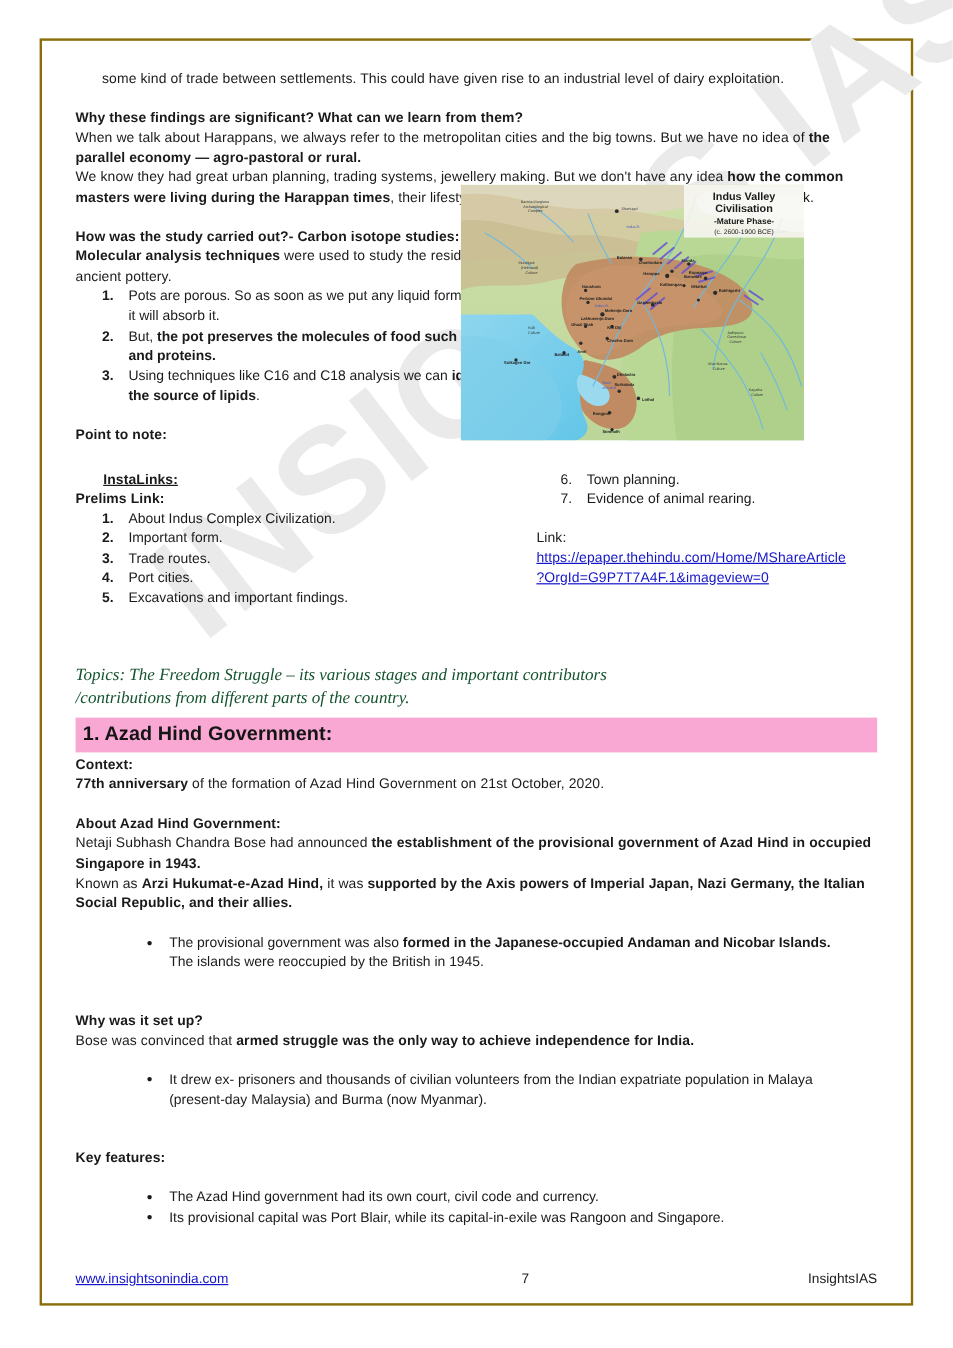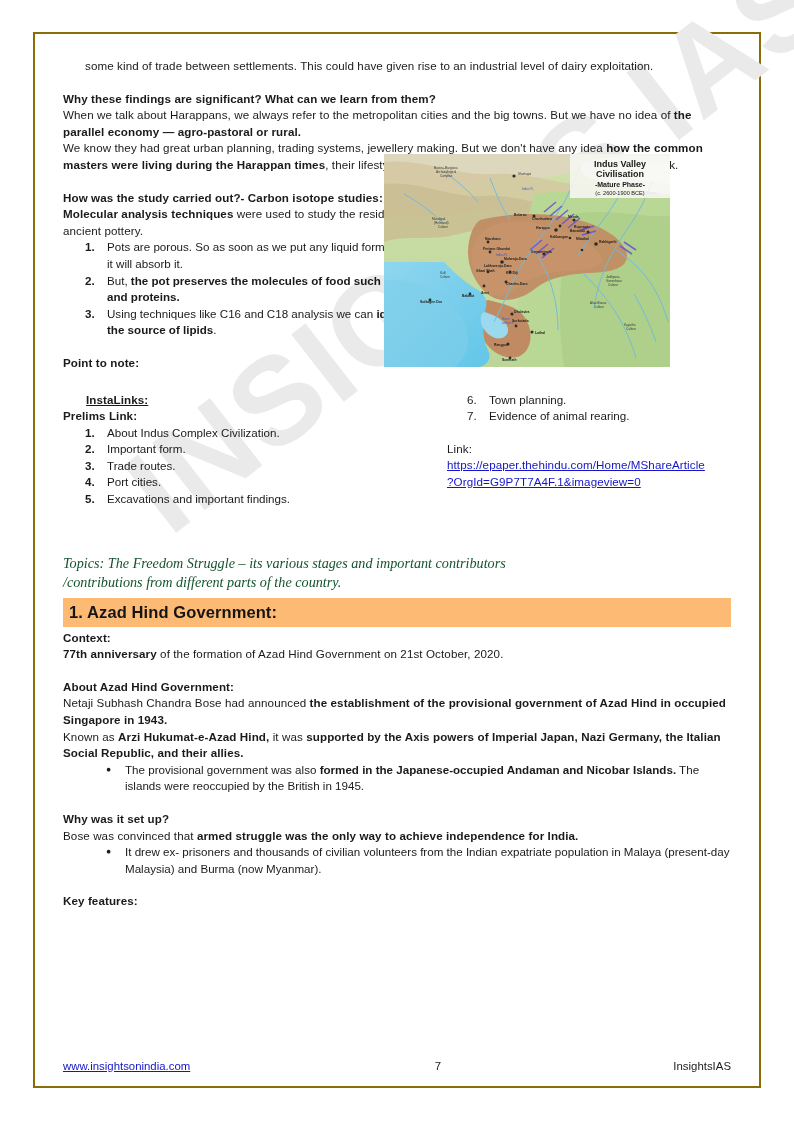--- a/index.html
+++ b/index.html
@@ -100,21 +100,21 @@
     position: absolute;
     left: -22px;
     top: 0;
     font-weight: 700;
     font-size: 11.6px;
   }
   ol.numlist.plain > li::before { font-weight: 400; }
 
   
   ul.bullist {
-    margin: 0;
+    margin: 16px;
     padding: 0 0 0 62px;
     list-style: none;
   }
   ul.bullist > li {
     position: relative;
     font-size: 11.6px;
     line-height: 16.6px;
     color: #1a1a1a;
   }
   ul.bullist > li::before {
@@ -163,21 +163,21 @@
     font-family: "Liberation Serif", serif;
     font-style: italic;
     font-size: 14.2px;
     line-height: 19px;
     color: #14532d;
     margin: 0;
   }
 
   
   .headbar {
-    background: #fdba74;
+    background: #f9a8d4;
     font-size: 16.5px;
     font-weight: 700;
     color: #151515;
     padding: 4px 4px 5px 6px;
     line-height: 20px;
     letter-spacing: 0.1px;
   }
 
   
   #footer {
@@ -451,20 +451,24 @@
   <p class="blk b">Why was it set up?</p>
   <p class="blk"><span>Bose was convinced that </span><span class="b">armed struggle was the only way to achieve independence for India.</span></p>
 
   <ul class="bullist">
     <li>It drew ex- prisoners and thousands of civilian volunteers from the Indian expatriate population in Malaya (present-day Malaysia) and Burma (now Myanmar).</li>
   </ul>
 
   <div class="gap-m"></div>
 
   <p class="blk b">Key features:</p>
+  <ul class="bullist">
+    <li>The Azad Hind government had its own court, civil code and currency.</li>
+    <li>Its provisional capital was Port Blair, while its capital-in-exile was Rangoon and Singapore.</li>
+  </ul>
 
 </div>
 
 <div id="footer">
   <a class="link f-left" href="#">www.insightsonindia.com</a>
   <span class="f-center">7</span>
   <span class="f-right">InsightsIAS</span>
 </div>
 
 </body></html>

